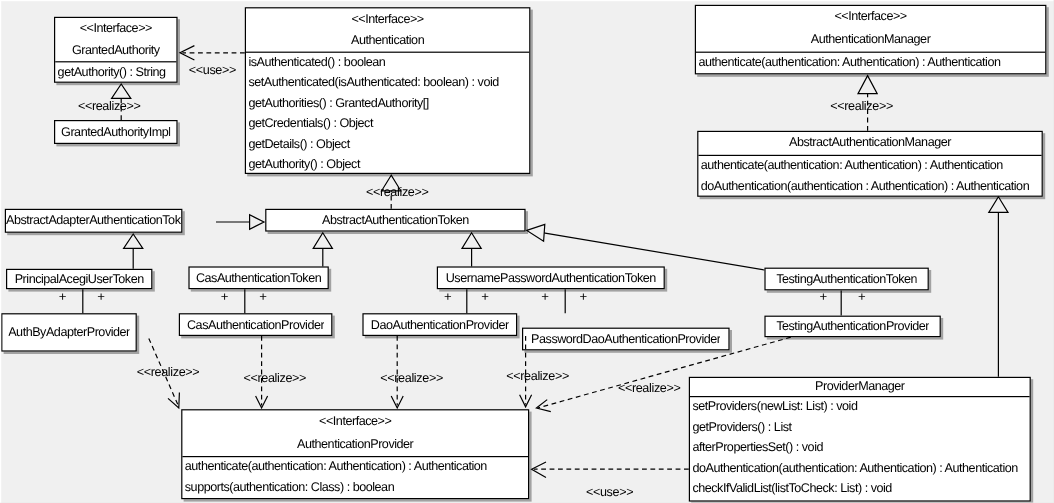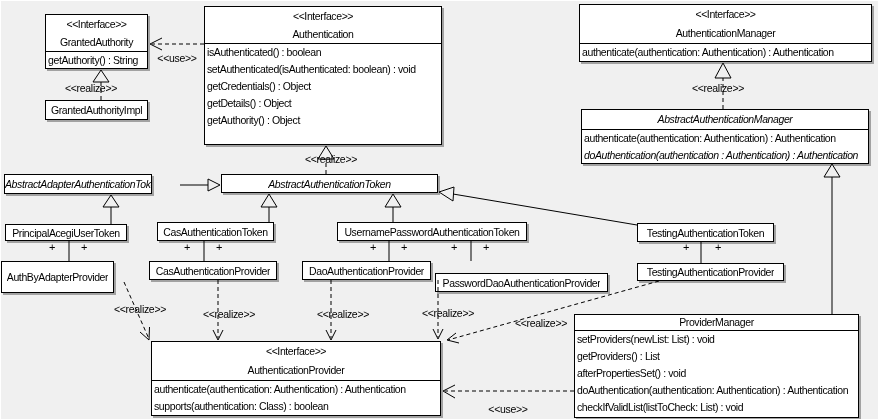--- a/index.html
+++ b/index.html
@@ -13,21 +13,21 @@
     position:absolute;box-sizing:border-box;background:#fff;
     border:1px solid #000;box-shadow:2px 2px 0 #a2a2a2;
     font-size:10.5px;letter-spacing:-0.4px;
   }
   .hdr{text-align:center;}
   .hdr .line{display:block;line-height:18px;white-space:nowrap;overflow:hidden;}
   .methods{border-top:1px solid #000;}
   .m{line-height:17px;white-space:nowrap;overflow:hidden;padding-left:2px;}
   .single{display:flex;align-items:center;justify-content:center;}
   .single span{white-space:nowrap;overflow:hidden;text-align:right;}
-  .it{font-style:italic;}
+  .it{}
   .hdr-s .line{line-height:19px;}
   .edges{position:absolute;left:0;top:0;pointer-events:none;}
   .edges line,.edges polyline,.edges polygon{stroke:#000;stroke-width:1;}
   .edges polyline{fill:none;}
   .edges polygon{fill:#f0f0f0;}
   .edges .dash{stroke-dasharray:4 3;}
   .edges text{font-family:"Liberation Sans",sans-serif;font-size:10.5px;
     letter-spacing:-0.3px;fill:#000;stroke:none;}
   .edges text.plus{font-size:11px;}
 </style>
@@ -51,20 +51,21 @@
   </div>
 
   <div class="box" style="left:203px;top:5px;width:238px;height:139px">
     <div class="hdr">
       <span class="line">&lt;&lt;Interface&gt;&gt;</span>
       <span class="line">Authentication</span>
     </div>
     <div class="methods">
       <div class="m">isAuthenticated() : boolean</div>
       <div class="m">setAuthenticated(isAuthenticated: boolean) : void</div>
+      <div class="m">getAuthorities() : GrantedAuthority[]</div>
       <div class="m">getCredentials() : Object</div>
       <div class="m">getDetails() : Object</div>
       <div class="m">getAuthority() : Object</div>
     </div>
   </div>
 
   <div class="box hdr-s" style="left:578px;top:3px;width:293px;height:58px">
     <div class="hdr">
       <span class="line">&lt;&lt;Interface&gt;&gt;</span>
       <span class="line">AuthenticationManager</span>
@@ -93,21 +94,21 @@
   </div>
 
   <div class="box single" style="left:4px;top:223px;width:122px;height:17px">
     <span>PrincipalAcegiUserToken</span>
   </div>
 
   <div class="box single" style="left:156px;top:221px;width:117px;height:19px">
     <span>CasAuthenticationToken</span>
   </div>
 
-  <div class="box single" style="left:336px;top:221px;width:190px;height:19px">
+  <div class="box single" style="left:363px;top:221px;width:190px;height:19px">
     <span>UsernamePasswordAuthenticationToken</span>
   </div>
 
   <div class="box single" style="left:636px;top:222px;width:137px;height:19px">
     <span>TestingAuthenticationToken</span>
   </div>
 
   <div class="box single" style="left:0;top:260px;width:113px;height:32px">
     <span>AuthByAdapterProvider</span>
   </div>

